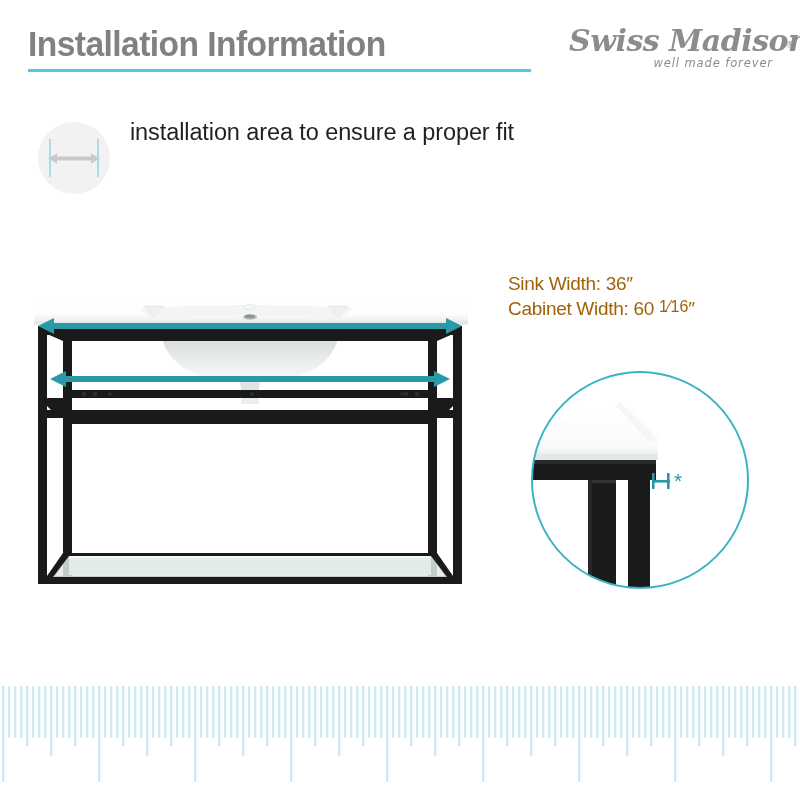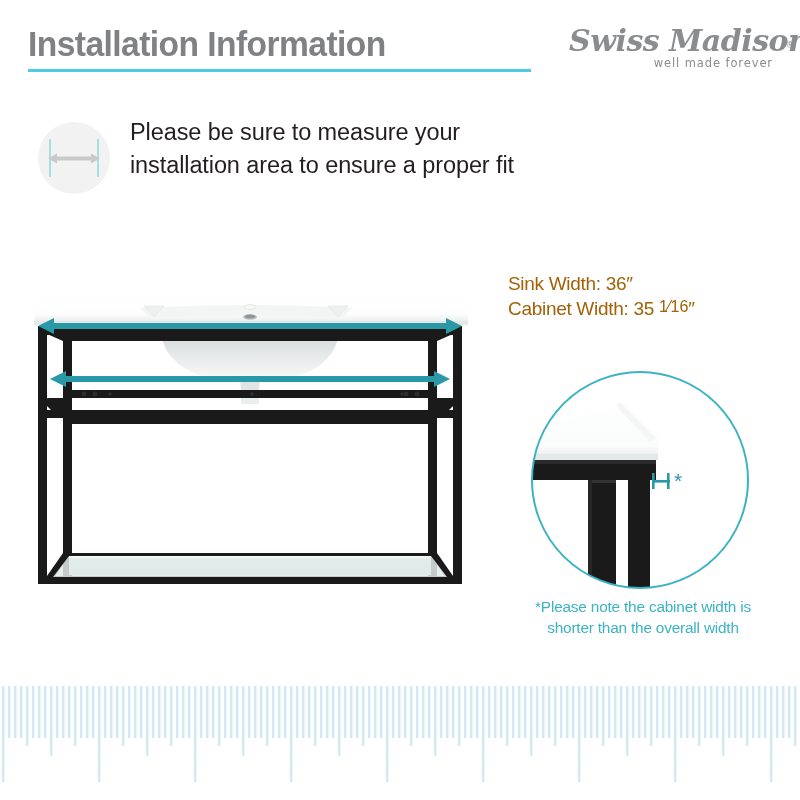--- a/index.html
+++ b/index.html
@@ -12,21 +12,21 @@
              letter-spacing:-0.6px;line-height:44px;white-space:nowrap;
              transform:scaleX(.96);transform-origin:left center;}
   .hdr-rule{position:absolute;left:28px;top:69px;width:503px;height:3px;background:#4ecbe0;}
 
   .logo{position:absolute;left:553px;top:24px;width:222px;height:50px;}
   .logo-main{position:absolute;left:16px;top:0;width:222px;font-family:"DejaVu Serif",serif;
              font-style:italic;font-weight:bold;font-size:30px;color:#8a8c8e;letter-spacing:-0.5px;
              white-space:nowrap;line-height:34px;}
   .logo-reg{position:absolute;right:-2px;top:4px;font-size:9px;color:#8a8c8e;
             font-family:"Liberation Sans",sans-serif;font-style:normal;font-weight:normal;}
-  .logo-tag{position:absolute;right:2px;top:32px;font-family:"DejaVu Sans",sans-serif;
+  .logo-tag{position:absolute;right:2px;top:32px;font-family:"DejaVu Sans",sans-serif;font-style:italic;
             font-size:11.5px;color:#8a8c8e;letter-spacing:.9px;white-space:nowrap;}
 
   
   .measure{position:absolute;left:0;top:110px;width:800px;height:100px;}
   .measure-badge{position:absolute;left:38px;top:12px;width:72px;height:72px;border-radius:50%;
                  background:#f2f2f2;}
   .mb-line{position:absolute;top:17px;width:1.5px;height:38px;background:#a9dde6;}
   .mb-line.l{left:11px;}
   .mb-line.r{left:59px;}
   .mb-arrow{position:absolute;left:10px;top:31px;width:52px;height:11px;}
@@ -69,28 +69,27 @@
 
   <div class="measure">
     <div class="measure-badge">
       <div class="mb-line l"></div>
       <div class="mb-line r"></div>
       <svg class="mb-arrow" viewBox="0 0 52 11">
         <path d="M0 5.5 L9 0.5 L9 3.6 L43 3.6 L43 0.5 L52 5.5 L43 10.5 L43 7.4 L9 7.4 L9 10.5 Z" fill="#c9c9c9"></path>
       </svg>
     </div>
     <div class="measure-text">
-      <div>Please be sure to measure your</div>
       <div>installation area to ensure a proper fit</div>
     </div>
   </div>
 
   <div class="dims">
     <div>Sink Width: 36″</div>
-    <div><span>Cabinet Width: 35 </span><span class="frac"><span>1</span>⁄<span>16</span></span><span>″</span></div>
+    <div><span>Cabinet Width: 60 </span><span class="frac"><span>1</span>⁄<span>16</span></span><span>″</span></div>
   </div>
 
   <div class="product">
     <svg class="svg-full" viewBox="0 0 476 320">
       <defs>
         <linearGradient id="basinG" x1="0" y1="0" x2="0" y2="1">
           <stop offset="0%" stop-color="#cfd2d3"></stop>
           <stop offset="45%" stop-color="#e3e6e7"></stop>
           <stop offset="100%" stop-color="#fbfcfc"></stop>
         </linearGradient>
@@ -219,24 +218,20 @@
 
       <g>
         <rect x="124" y="105" width="2.6" height="16" fill="#2999a8"></rect>
         <rect x="124" y="112" width="18" height="2.6" fill="#2999a8"></rect>
         <rect x="139" y="105" width="2.6" height="16" fill="#2999a8"></rect>
         <text x="146" y="120" font-family="Liberation Sans, sans-serif" font-size="21" fill="#2999a8">*</text>
       </g>
     </svg>
   </div>
 
-  <div class="footnote">
-    <div>*Please note the cabinet width is</div>
-    <div>shorter than the overall width</div>
-  </div>
 
   <div class="ruler">
     <svg class="svg-full" viewBox="0 0 800 120" preserveAspectRatio="none" id="ruler-svg">
         <rect x="2" y="6" width="2.4" height="96" fill="#cfeaf3"></rect>
         <rect x="8" y="6" width="2.4" height="52" fill="#cfeaf3"></rect>
         <rect x="14" y="6" width="2.4" height="52" fill="#cfeaf3"></rect>
         <rect x="20" y="6" width="2.4" height="52" fill="#cfeaf3"></rect>
         <rect x="26" y="6" width="2.4" height="60" fill="#cfeaf3"></rect>
         <rect x="32" y="6" width="2.4" height="52" fill="#cfeaf3"></rect>
         <rect x="38" y="6" width="2.4" height="52" fill="#cfeaf3"></rect>

